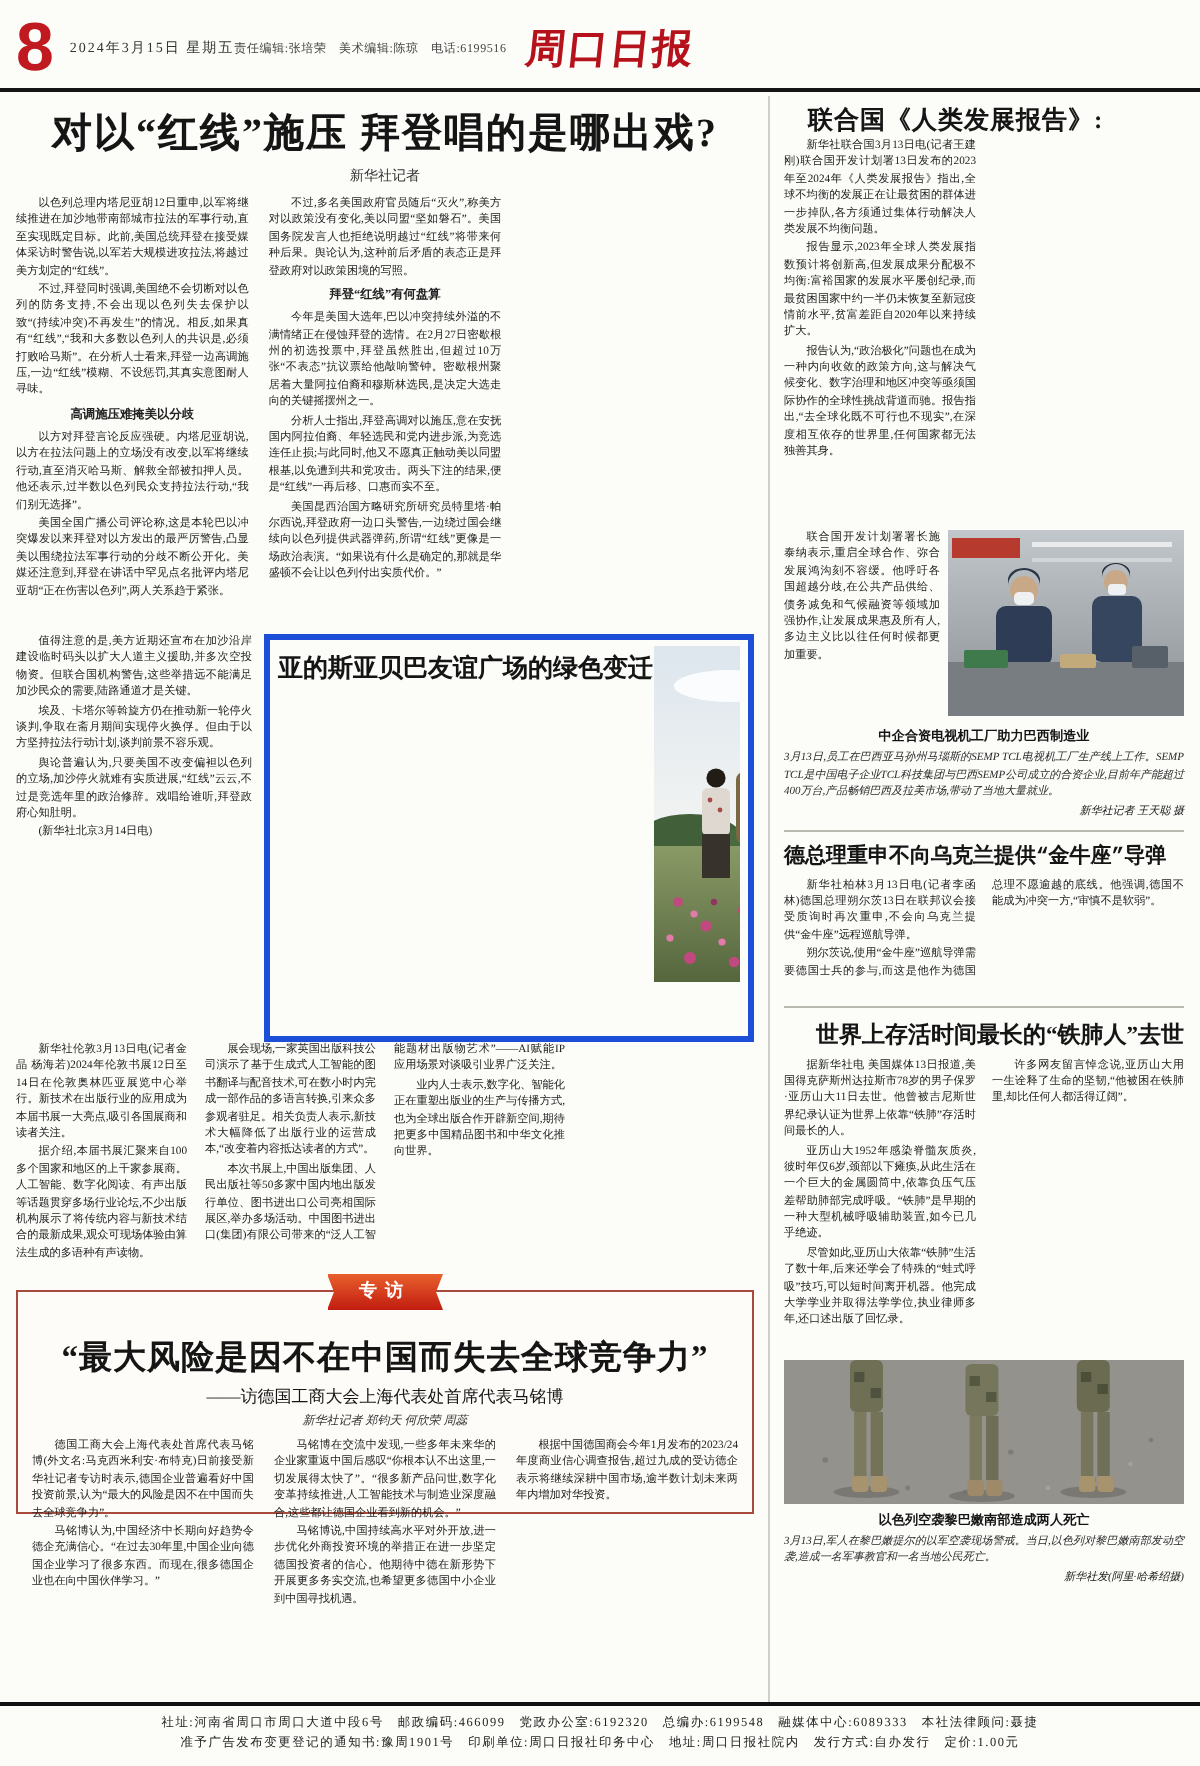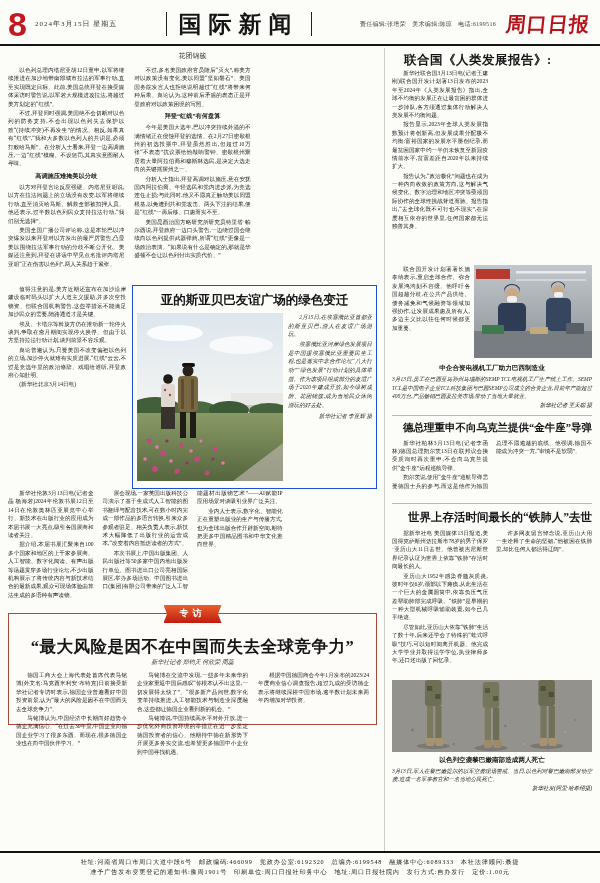--- a/index.html
+++ b/index.html
@@ -29,21 +29,21 @@
   .cols3 { column-count:3; column-gap:10px; column-fill:auto; }
   .cols4 { column-count:4; column-gap:9px; column-fill:auto; }
   .cols2 { column-count:2; column-gap:8px; column-fill:auto; }
   
   .a1-head { font-size:20px; font-weight:bold; text-align:center; letter-spacing:1px; margin:5px 0 2px; }
   .byline { font-size:7px; text-align:center; margin:3px 0 5px; color:#333; }
   .a1-body { height:216px; }
   .wrap-row { display:flex; height:204px; margin-top:3px; }
   .a1-cont { width:124px; padding-right:6px; height:100%; }
   
-  .green-box { flex:1; border:1px solid #1d4ed8; padding:3px 4px; display:flex; flex-direction:column; }
+  .green-box { flex:1; border:3px solid #1d4ed8; padding:3px 4px; display:flex; }
   .gb-title { font-size:12.5px; font-weight:bold; text-align:center; padding:3px 0 4px; }
   .gb-row { display:flex; flex:1; overflow:hidden; }
   .gb-photo { width:146px; height:168px; flex:none; }
   .gb-cap { flex:1; padding-left:5px; font-size:5.6px; line-height:1.55; font-style:italic; text-align:justify; color:#2a2a2a; overflow:hidden; }
   .gb-cap .p { text-indent:2em; margin-bottom:1px; }
   .gb-credit { text-align:right; font-size:5.6px; font-style:italic; margin-top:3px; }
   
   .a2-head { font-size:16px; font-weight:bold; text-align:center; letter-spacing:2px; margin:9px 0 5px; }
   .a2-body { height:112px; }
   
@@ -59,54 +59,50 @@
   .a3-kicker { font-size:12.5px; font-weight:bold; margin-top:4px; letter-spacing:0.5px;padding-left:12px; }
   .a3-head { font-size:10.8px; font-weight:bold; margin:1px 0 4px; letter-spacing:0.2px; white-space:nowrap; }
   .a3-body { height:194px; }
   .wrap2 { display:flex; height:95px; margin-top:2px; }
   .a3-cont { width:82px; padding-right:4px; height:100%; }
   .f-photo { width:118px; height:93px; flex:none; }
   .cap-bold { font-size:6.6px; font-weight:bold; text-align:center; margin:4px 0 2px; }
   .cap-txt { font-size:5.5px; line-height:1.55; font-style:italic; text-align:justify; color:#2a2a2a; }
   .cap-credit { text-align:right; font-size:5.5px; font-style:italic; margin-top:1px; }
   .sep { border-top:1px solid #b9b9b2; margin:6px 0 0; }
-  .a4-head { font-size:10.5px; font-weight:bold; text-align:right; margin:5px 0 4px; white-space:nowrap; }
+  .a4-head { font-size:10.5px; font-weight:bold; text-align:left; margin:5px 0 4px; white-space:nowrap;font-family:Liberation Mono, monospace; }
   .a4-body { height:58px; }
   .a5-head { font-size:11.5px; font-weight:bold; text-align:right; margin:6px 0 4px; white-space:nowrap; }
   .a5-body { height:148px; }
   .s-photo { width:100%; height:72px; margin-top:3px; }
   
   .footer { position:absolute; left:0; right:0; bottom:0; border-top:2px solid #111; padding:4px 10px 5px; background:#fcfcf9; }
   .footer .fline { font-size:6.2px; letter-spacing:0.8px; text-align:center; color:#222; line-height:1.7; }
   svg { display:block; }
 </style>
 </head>
 <body>
 
 <div class="page">
 
   <div class="header">
     <div class="pageno">8</div>
     <div class="pagedate">2024年3月15日 星期五</div>
-    <div class="section-wrap">
-      <div class="vbar"></div>
-      <div class="section-title">国际新闻</div>
-      <div class="vbar"></div>
-    </div>
     <div class="head-right">
       <div class="editors">责任编辑:张培荣　美术编辑:陈琼　电话:6199516</div>
       <div class="masthead">周口日报</div>
     </div>
   </div>
 
   <div class="main">
 
     <div class="col-left">
 
-      <div class="byline">花团锦簇</div>
+      <div class="a1-head">对以“红线”施压 拜登唱的是哪出戏?</div>
+      <div class="byline">新华社记者</div>
 
       <div class="body-txt cols3 a1-body">
 
       <div class="p">以色列总理内塔尼亚胡12日重申,以军将继续推进在加沙地带南部城市拉法的军事行动,直至实现既定目标。此前,美国总统拜登在接受媒体采访时警告说,以军若大规模进攻拉法,将越过美方划定的“红线”。</div>
           <div class="p">不过,拜登同时强调,美国绝不会切断对以色列的防务支持,不会出现以色列失去保护以致“(持续冲突)不再发生”的情况。相反,如果真有“红线”,“我和大多数以色列人的共识是,必须打败哈马斯”。在分析人士看来,拜登一边高调施压,一边“红线”模糊、不设惩罚,其真实意图耐人寻味。</div>
           <div class="p h">高调施压难掩美以分歧</div>
           <div class="p">以方对拜登言论反应强硬。内塔尼亚胡说,以方在拉法问题上的立场没有改变,以军将继续行动,直至消灭哈马斯、解救全部被扣押人员。他还表示,过半数以色列民众支持拉法行动,“我们别无选择”。</div>
           <div class="p">美国全国广播公司评论称,这是本轮巴以冲突爆发以来拜登对以方发出的最严厉警告,凸显美以围绕拉法军事行动的分歧不断公开化。美媒还注意到,拜登在讲话中罕见点名批评内塔尼亚胡“正在伤害以色列”,两人关系趋于紧张。</div>
           <div class="p">不过,多名美国政府官员随后“灭火”,称美方对以政策没有变化,美以同盟“坚如磐石”。美国国务院发言人也拒绝说明越过“红线”将带来何种后果。舆论认为,这种前后矛盾的表态正是拜登政府对以政策困境的写照。</div>
           <div class="p h">拜登“红线”有何盘算</div>
@@ -202,20 +198,21 @@
       <div class="p">新华社伦敦3月13日电(记者金晶 杨海若)2024年伦敦书展12日至14日在伦敦奥林匹亚展览中心举行。新技术在出版行业的应用成为本届书展一大亮点,吸引各国展商和读者关注。</div>
           <div class="p">据介绍,本届书展汇聚来自100多个国家和地区的上千家参展商。人工智能、数字化阅读、有声出版等话题贯穿多场行业论坛,不少出版机构展示了将传统内容与新技术结合的最新成果,观众可现场体验由算法生成的多语种有声读物。</div>
           <div class="p">展会现场,一家英国出版科技公司演示了基于生成式人工智能的图书翻译与配音技术,可在数小时内完成一部作品的多语言转换,引来众多参观者驻足。相关负责人表示,新技术大幅降低了出版行业的运营成本,“改变着内容抵达读者的方式”。</div>
           <div class="p">本次书展上,中国出版集团、人民出版社等50多家中国内地出版发行单位、图书进出口公司亮相国际展区,举办多场活动。中国图书进出口(集团)有限公司带来的“泛人工智能题材出版物艺术”——AI赋能IP应用场景对谈吸引业界广泛关注。</div>
           <div class="p">业内人士表示,数字化、智能化正在重塑出版业的生产与传播方式,也为全球出版合作开辟新空间,期待把更多中国精品图书和中华文化推向世界。</div>
         </div>
 
       <div class="iv-box">
         <div class="iv-badge">专访</div>
         <div class="iv-head">“最大风险是因不在中国而失去全球竞争力”</div>
+        <div class="iv-sub">——访德国工商大会上海代表处首席代表马铭博</div>
         <div class="iv-byline">新华社记者 郑钧天 何欣荣 周蕊</div>
         <div class="body-txt cols3 iv-body">
 
         <div class="p">德国工商大会上海代表处首席代表马铭博(外文名:马克西米利安·布特克)日前接受新华社记者专访时表示,德国企业普遍看好中国投资前景,认为“最大的风险是因不在中国而失去全球竞争力”。</div>
             <div class="p">马铭博认为,中国经济中长期向好趋势令德企充满信心。“在过去30年里,中国企业向德国企业学习了很多东西。而现在,很多德国企业也在向中国伙伴学习。”</div>
             <div class="p">马铭博在交流中发现,一些多年未来华的企业家重返中国后感叹“你根本认不出这里,一切发展得太快了”。“很多新产品问世,数字化变革持续推进,人工智能技术与制造业深度融合,这些都让德国企业看到新的机会。”</div>
             <div class="p">马铭博说,中国持续高水平对外开放,进一步优化外商投资环境的举措正在进一步坚定德国投资者的信心。他期待中德在新形势下开展更多务实交流,也希望更多德国中小企业到中国寻找机遇。</div>
             <div class="p">根据中国德国商会今年1月发布的2023/24年度商业信心调查报告,超过九成的受访德企表示将继续深耕中国市场,逾半数计划未来两年内增加对华投资。</div>
           </div>
       </div>

